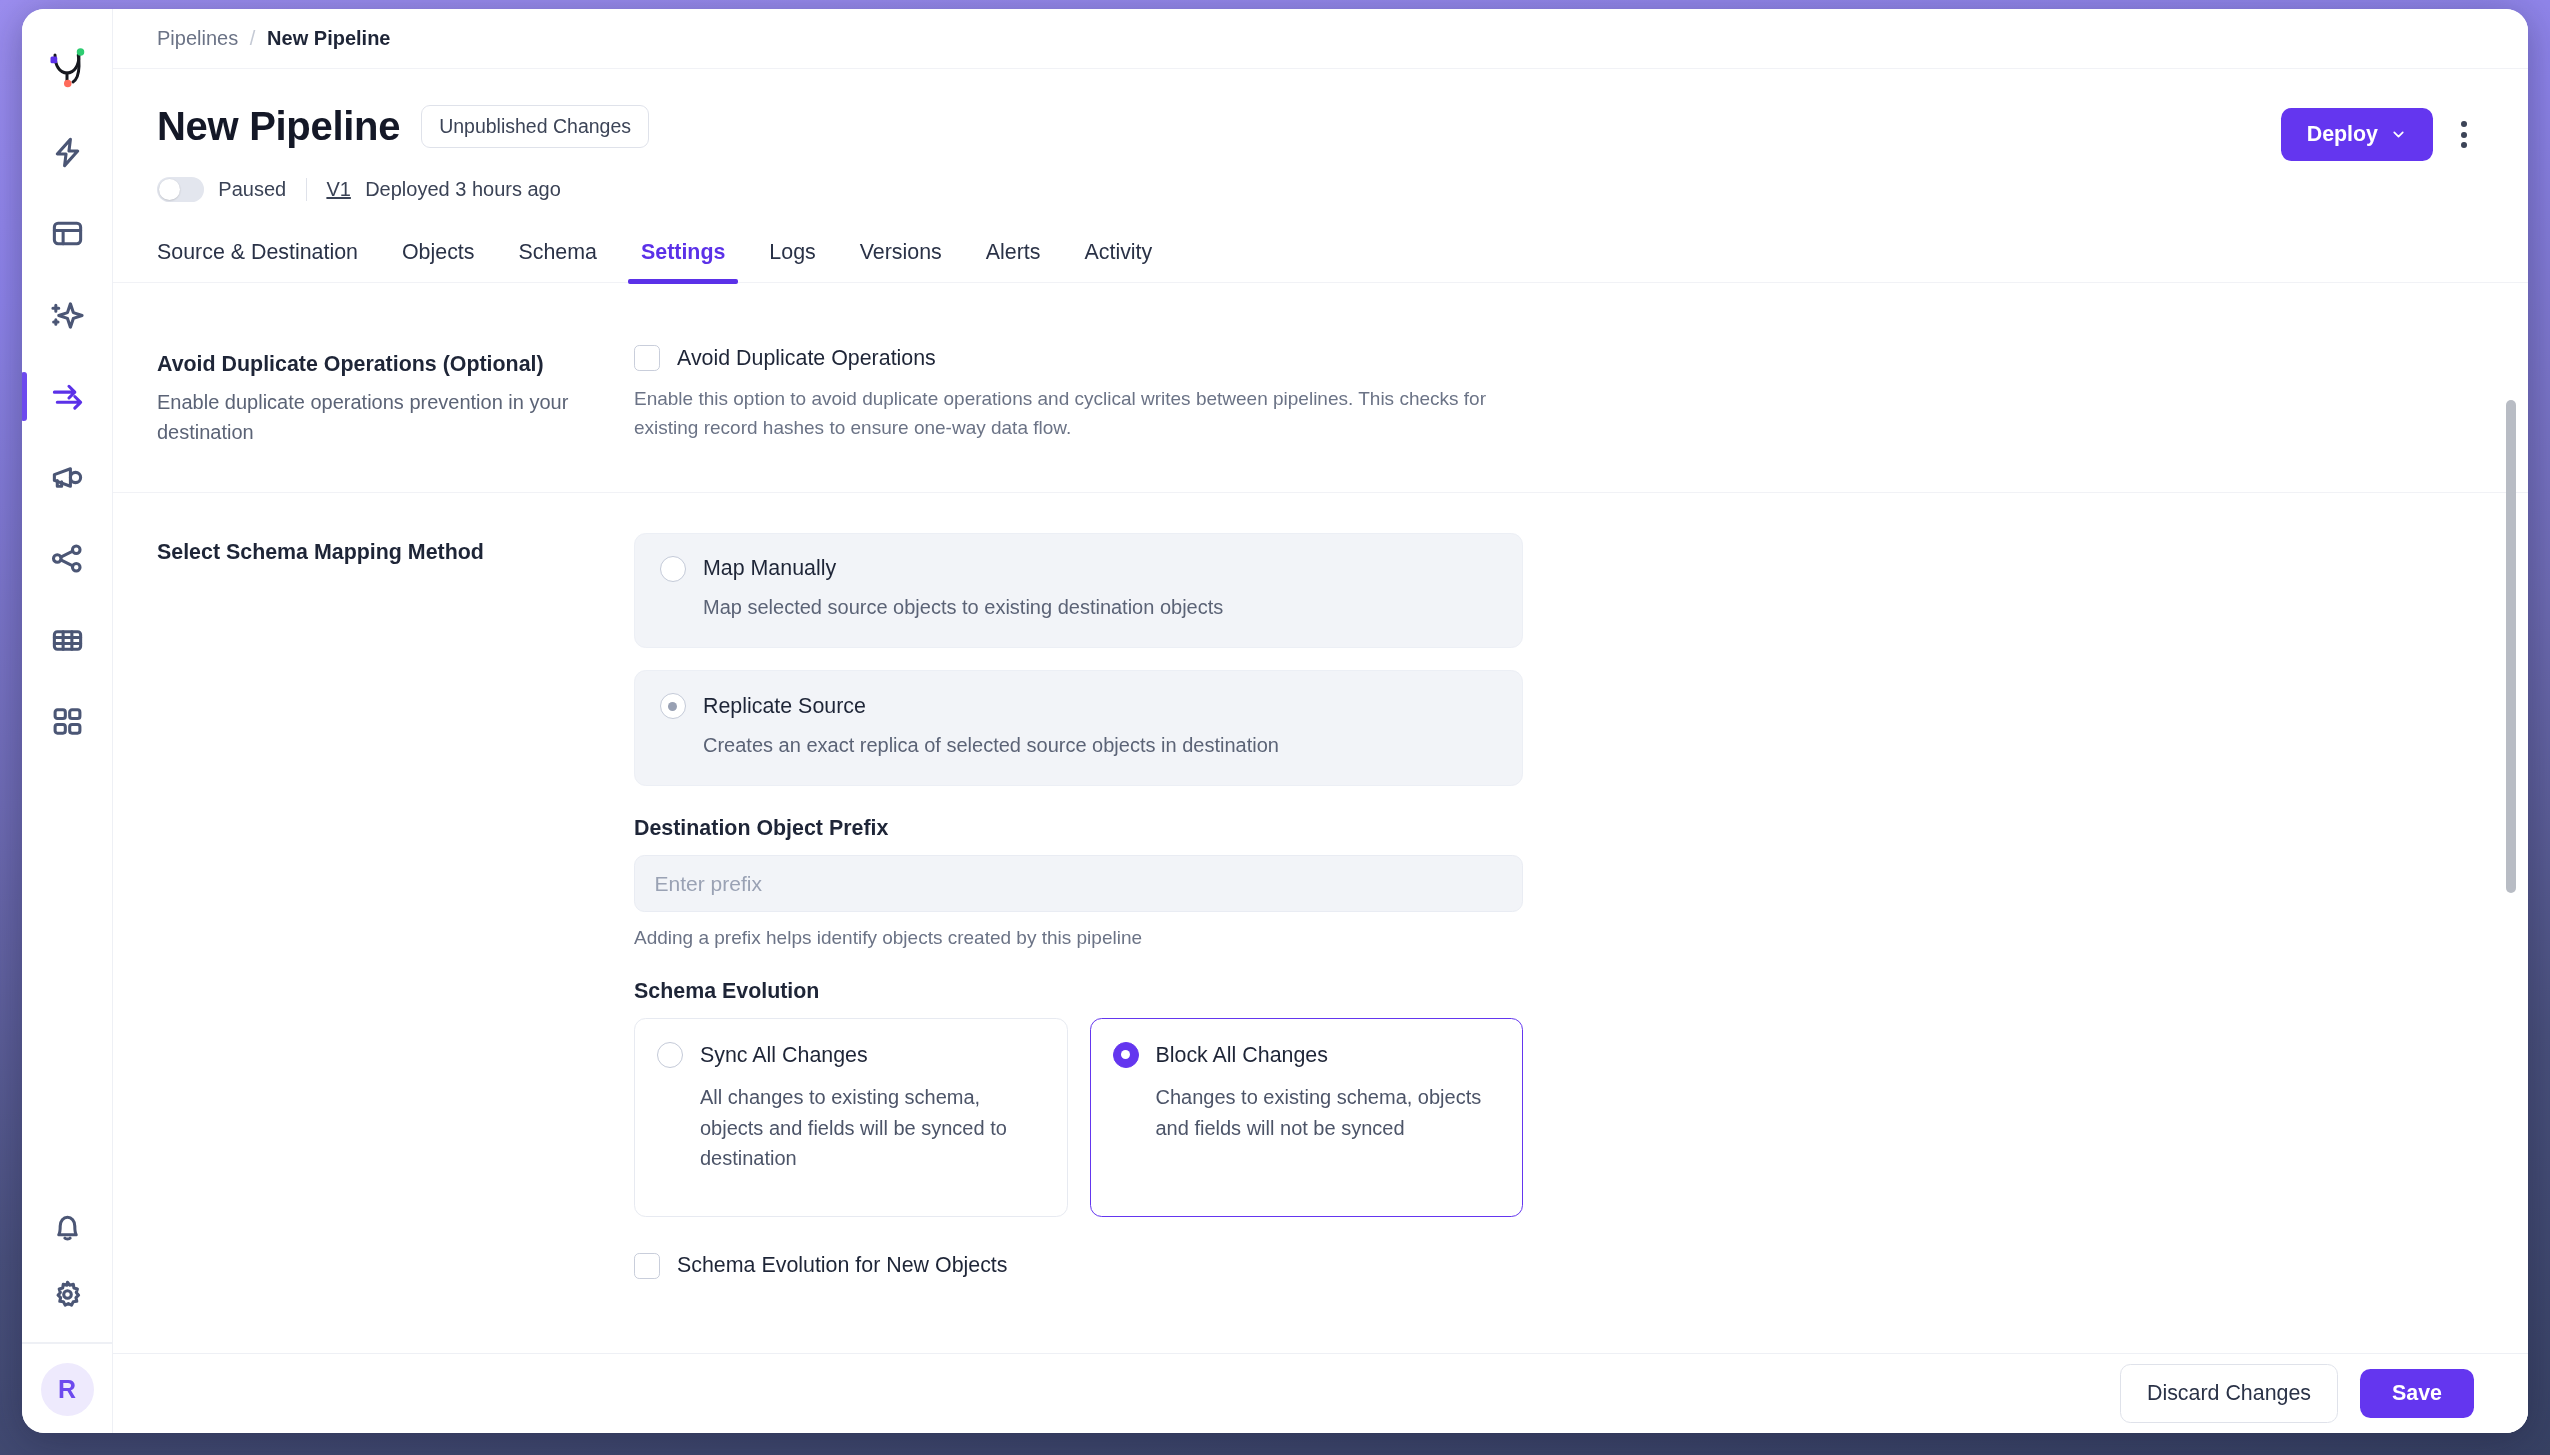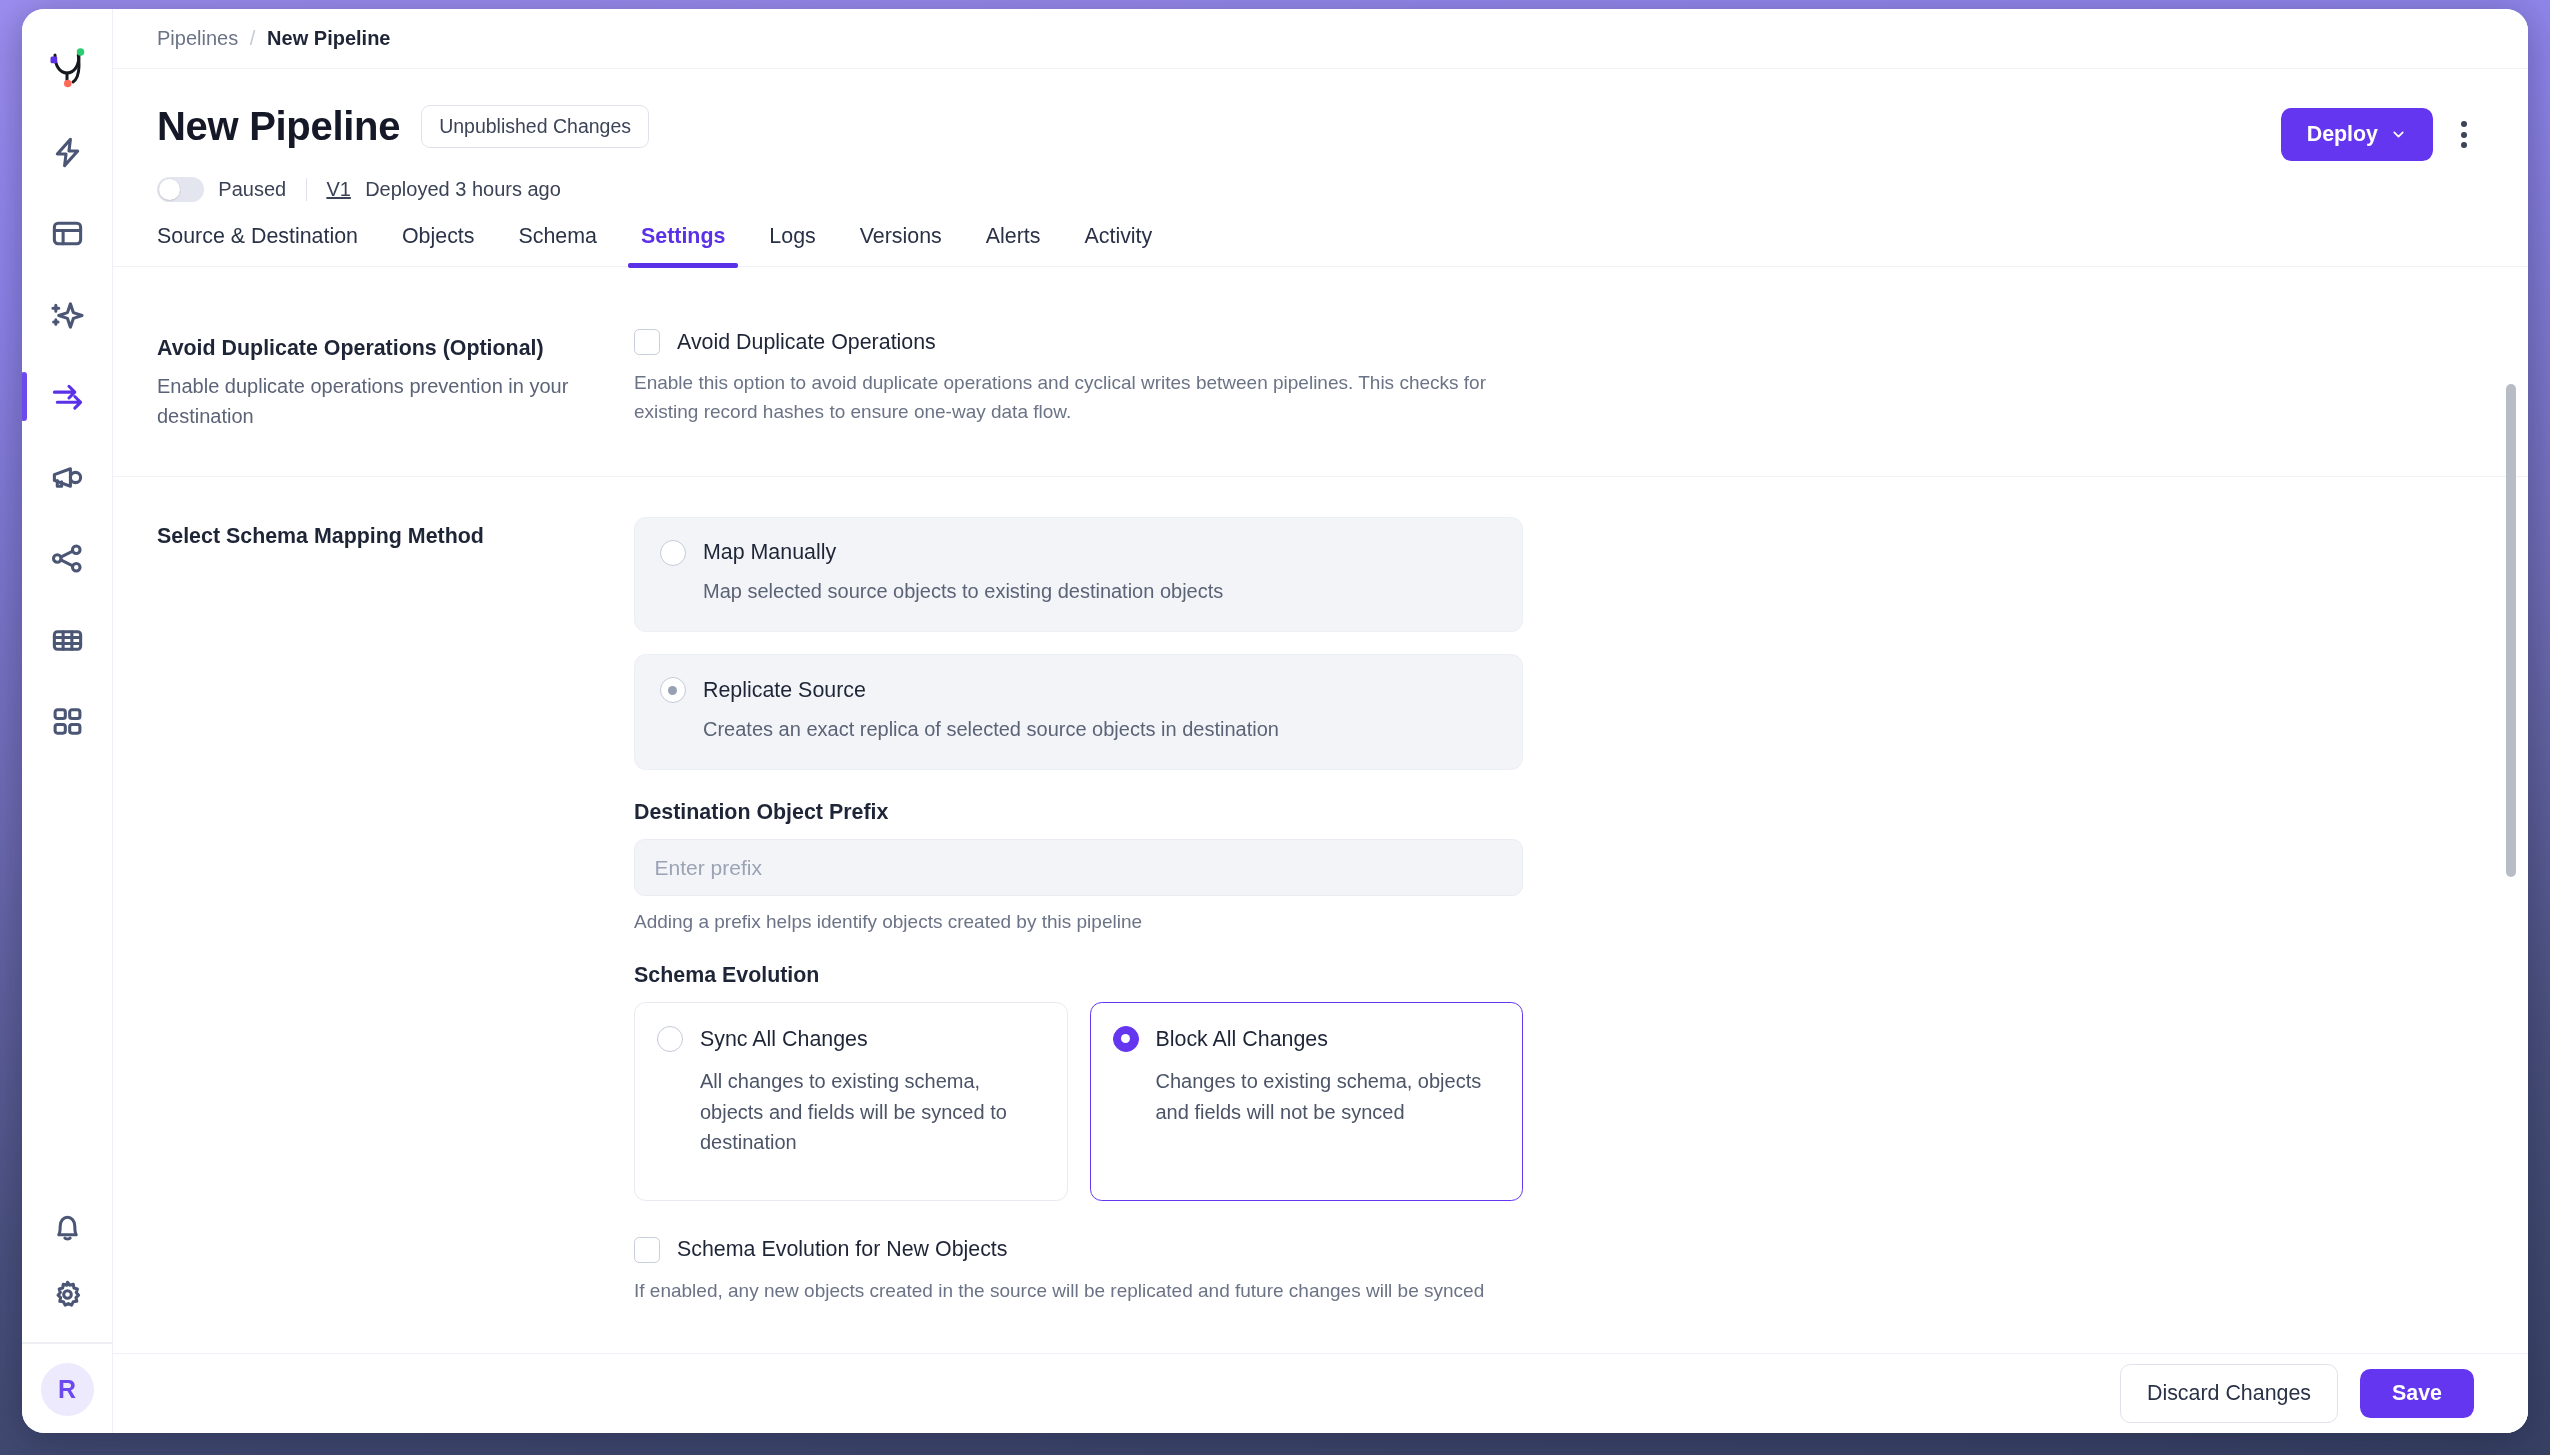--- a/index.html
+++ b/index.html
@@ -105,21 +105,21 @@
     content:""; position:absolute; left:1.9px; top:1.9px;
     width:21px;height:21px;border-radius:50%;background:#fff;
     box-shadow:0 0.6px 1.9px rgba(0,0,0,.2);
   }
   .vdiv { width:1.3px; height:23px; background:#dfe2ea; margin: 0 5.2px; }
   .vlink { text-decoration:underline; color:#3a4255; cursor:pointer; }
 
   
   .tabs {
     display:flex; align-items:flex-end; gap: 0;
-    padding: 0 0 0 44px; margin-top: 22px;
+    padding: 0 0 0 44px; margin-top: 38px;
     border-bottom: 1.9px solid #f1f2f6;
     flex: 0 0 auto;
   }
   .tab {
     font-size: 21.4px; color:#2a3247; padding: 0 22px 17px;
     cursor:pointer; position:relative; white-space:nowrap;
   }
   .tab:first-child { padding-left: 0; }
   .tab.active { color:#5b31e8; font-weight:700; }
   .tab.active::after {
@@ -437,21 +437,20 @@
                 <div class="evo-desc">Changes to existing schema, objects and fields will not be synced</div>
               </div>
             </div>
 
             
             <div class="block">
               <div class="cb-line">
                 <span class="cbox"></span>
                 <span class="cb-label">Schema Evolution for New Objects</span>
               </div>
-              <div class="hint">If enabled, any new objects created in the source will be replicated and future changes will be synced</div>
             </div>
 
             
             
 
           </div>
         </div>
 
       </div>
 

